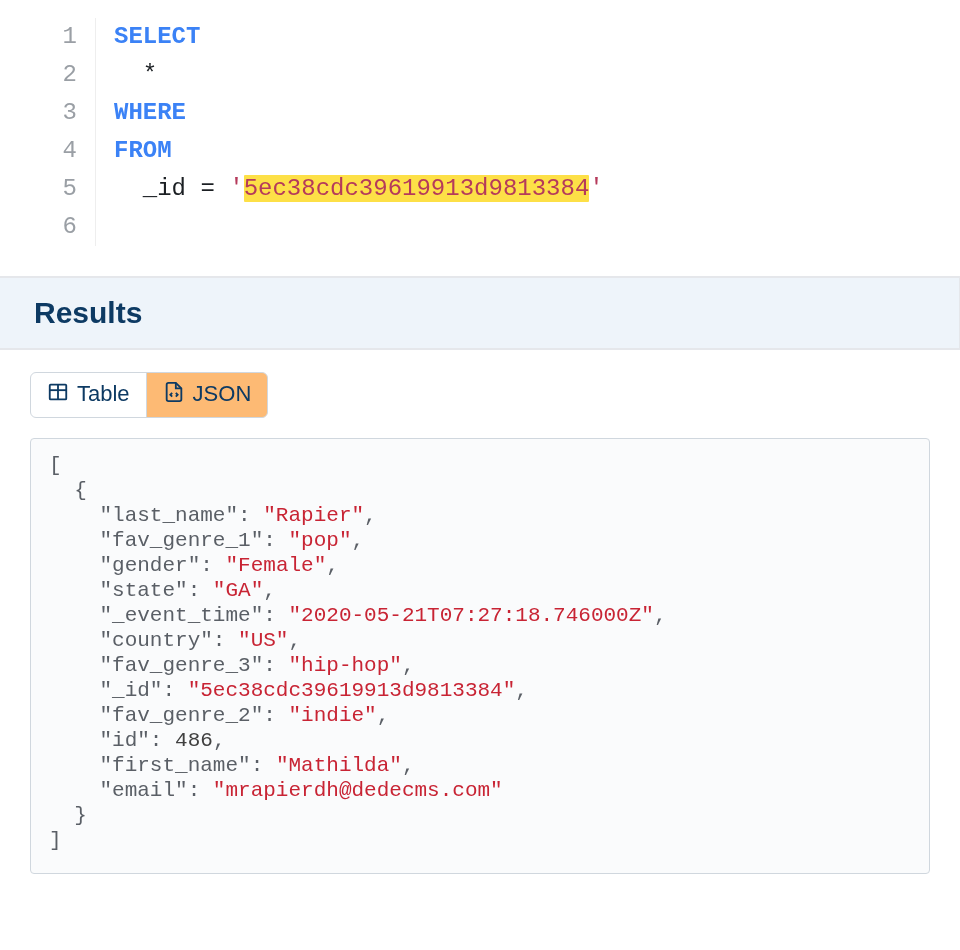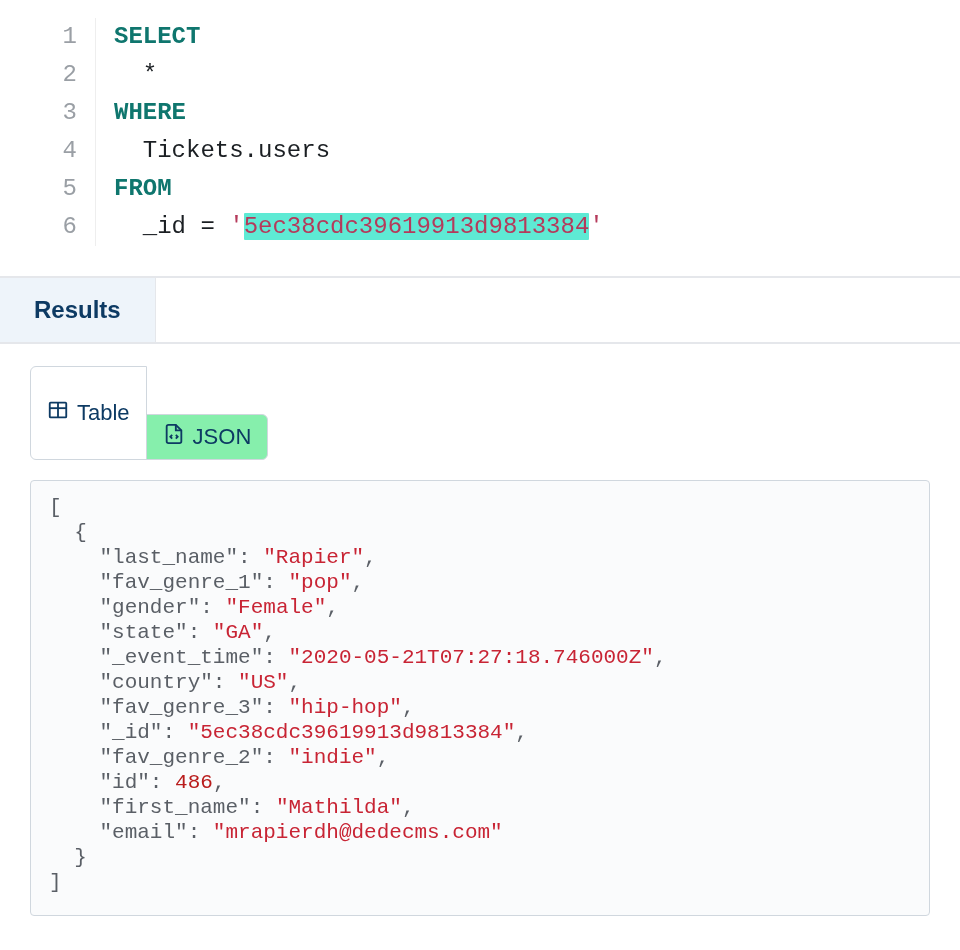--- a/index.html
+++ b/index.html
@@ -21,98 +21,98 @@
     text-align: right;
     color: #9a9fa5;
     padding-right: 18px;
     user-select: none;
     border-right: 1px solid #eee;
   }
   .code {
     padding-left: 18px;
     color: #1b1f23;
   }
-  .kw { color: #0f766e; font-weight: 600; }
+  .kw { color: #3b82f6; font-weight: 600; }
   .str { color: #b53a5b; }
-  .sel { background: #5eead4; border-radius: 1px; }
+  .sel { background: #fde047; border-radius: 1px; }
   .ind { display:inline-block; width: 2ch; }
 
   .tabs {
     display: flex;
     border-top: 2px solid #e5e7eb;
     border-bottom: 2px solid #e5e7eb;
-    font-size: 24px;
+    font-size: 30px;
     color: #0d3a63;
+    flex-direction: column;
   }
   .tab {
     padding: 18px 34px;
     cursor: pointer;
     border-right: 1px solid #e5e7eb;
   }
   .tab.active {
     background: #eef4fa;
     font-weight: 700;
     color: #0d3a63;
   }
 
   .view-toggles {
     display: flex;
     gap: 0;
     padding: 22px 30px 14px 30px;
   }
   .toggle {
     display: inline-flex;
-    align-items: center;
+    align-items: flex-start;
     gap: 8px;
     padding: 8px 16px;
     border: 1px solid #d0d7de;
     font-size: 22px;
     color: #0d3a63;
     cursor: pointer;
     background: #fff;
   }
   .toggle:first-child { border-top-left-radius: 6px; border-bottom-left-radius: 6px; }
   .toggle:last-child { border-top-right-radius: 6px; border-bottom-right-radius: 6px; margin-left: -1px; }
-  .toggle.active { background: #86efac; margin-top: 48px; }
+  .toggle.active { background: #fdba74; }
   .toggle svg { width: 22px; height: 22px; }
 
   .json-box {
     margin: 6px 30px 24px 30px;
     border: 1px solid #d0d7de;
     border-radius: 4px;
     background: #fafbfc;
     padding: 14px 18px 20px 18px;
     font-family: "SFMono-Regular", Consolas, "Liberation Mono", Menlo, monospace;
     font-size: 21px;
     line-height: 25px;
     color: #5a5f66;
     white-space: pre;
     overflow-x: auto;
   }
   .json-box .jkey { color: #5a5f66; }
   .json-box .jstr { color: #c82434; }
-  .json-box .jnum { color: #b91c1c; }
+  .json-box .jnum { color: #404040; }
 </style>
 </head>
 <body>
 
 <div class="editor">
   <div class="gutter">
     <div>1</div>
     <div>2</div>
     <div>3</div>
     <div>4</div>
     <div>5</div>
     <div>6</div>
   </div>
   <div class="code">
     <div><span class="kw">SELECT</span></div>
     <div><span class="ind"></span><span>*</span></div>
     <div><span class="kw">WHERE</span></div>
-    <div><span class="ind"></span><span>Tickets.users</span></div>
     <div><span class="kw">FROM</span></div>
     <div><span class="ind"></span><span>_id</span><span> = </span><span class="str">'</span><span class="str sel">5ec38cdc39619913d9813384</span><span class="str">'</span></div>
   </div>
 </div>
 
 <div class="tabs">
   <div class="tab active">Results</div>
 </div>
 
 <div class="view-toggles">

